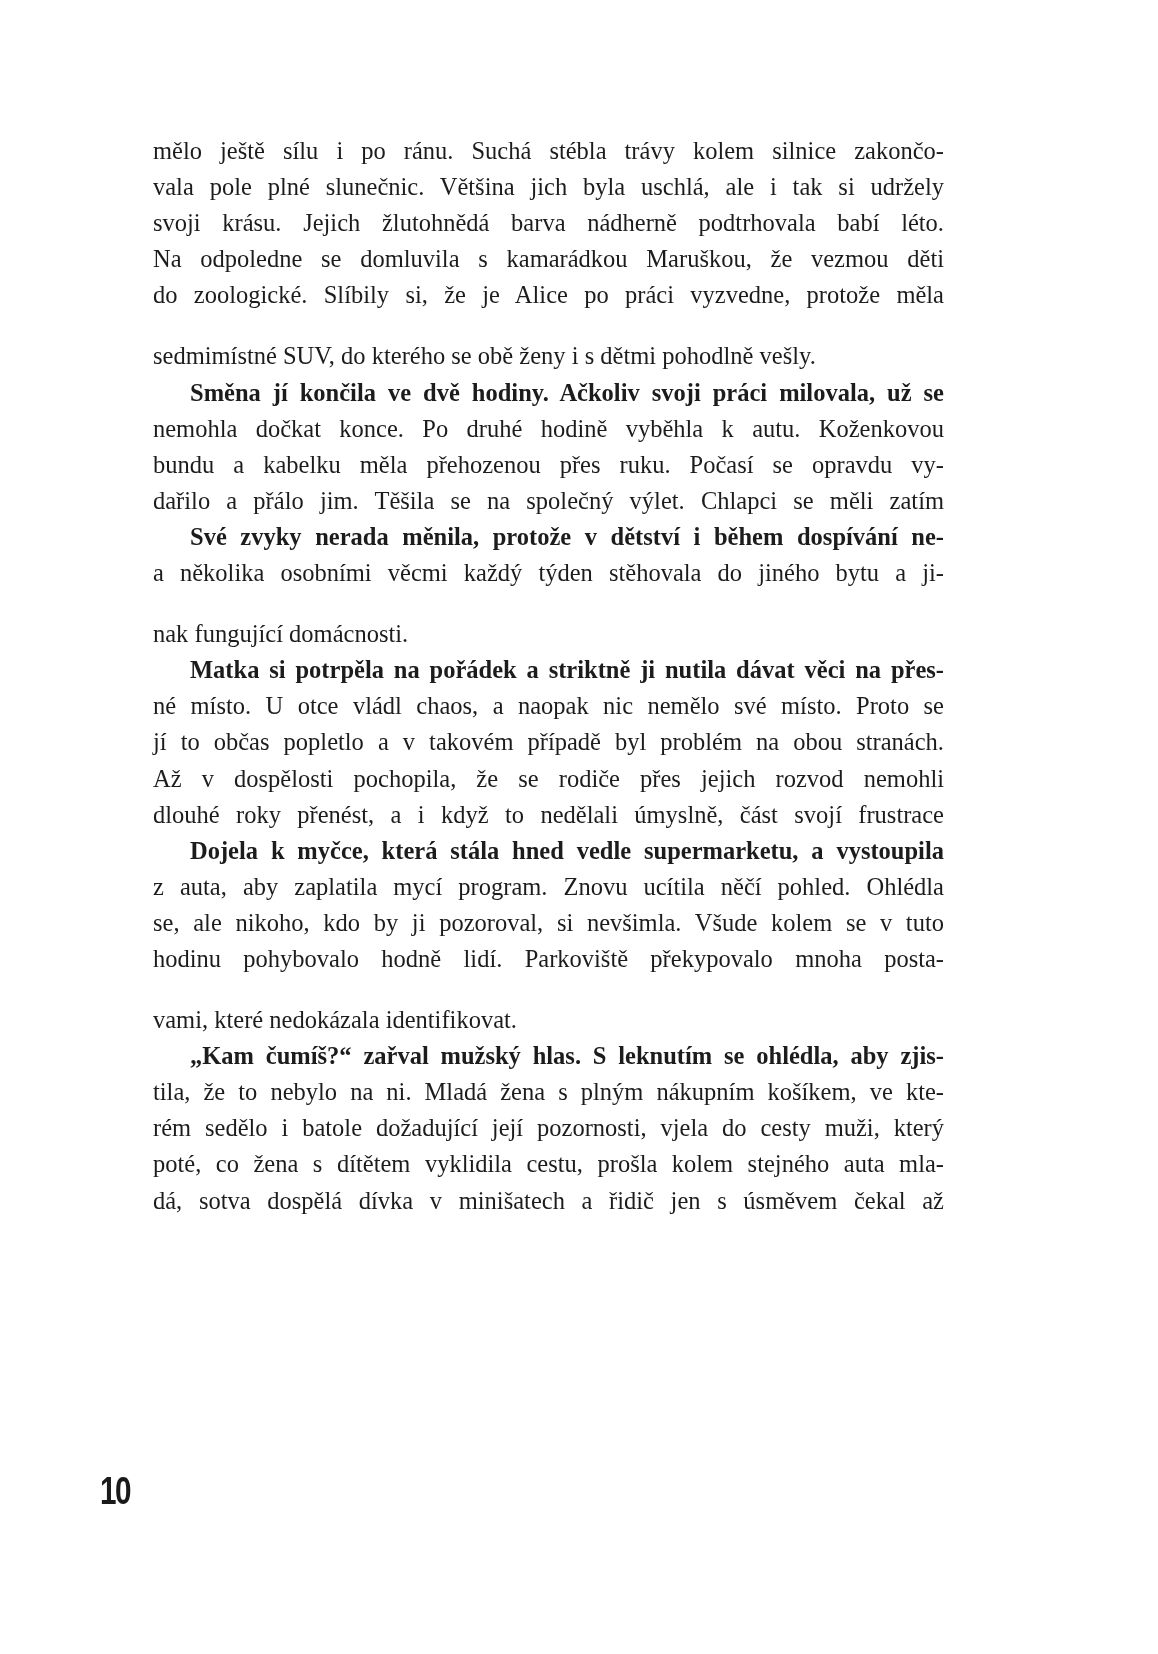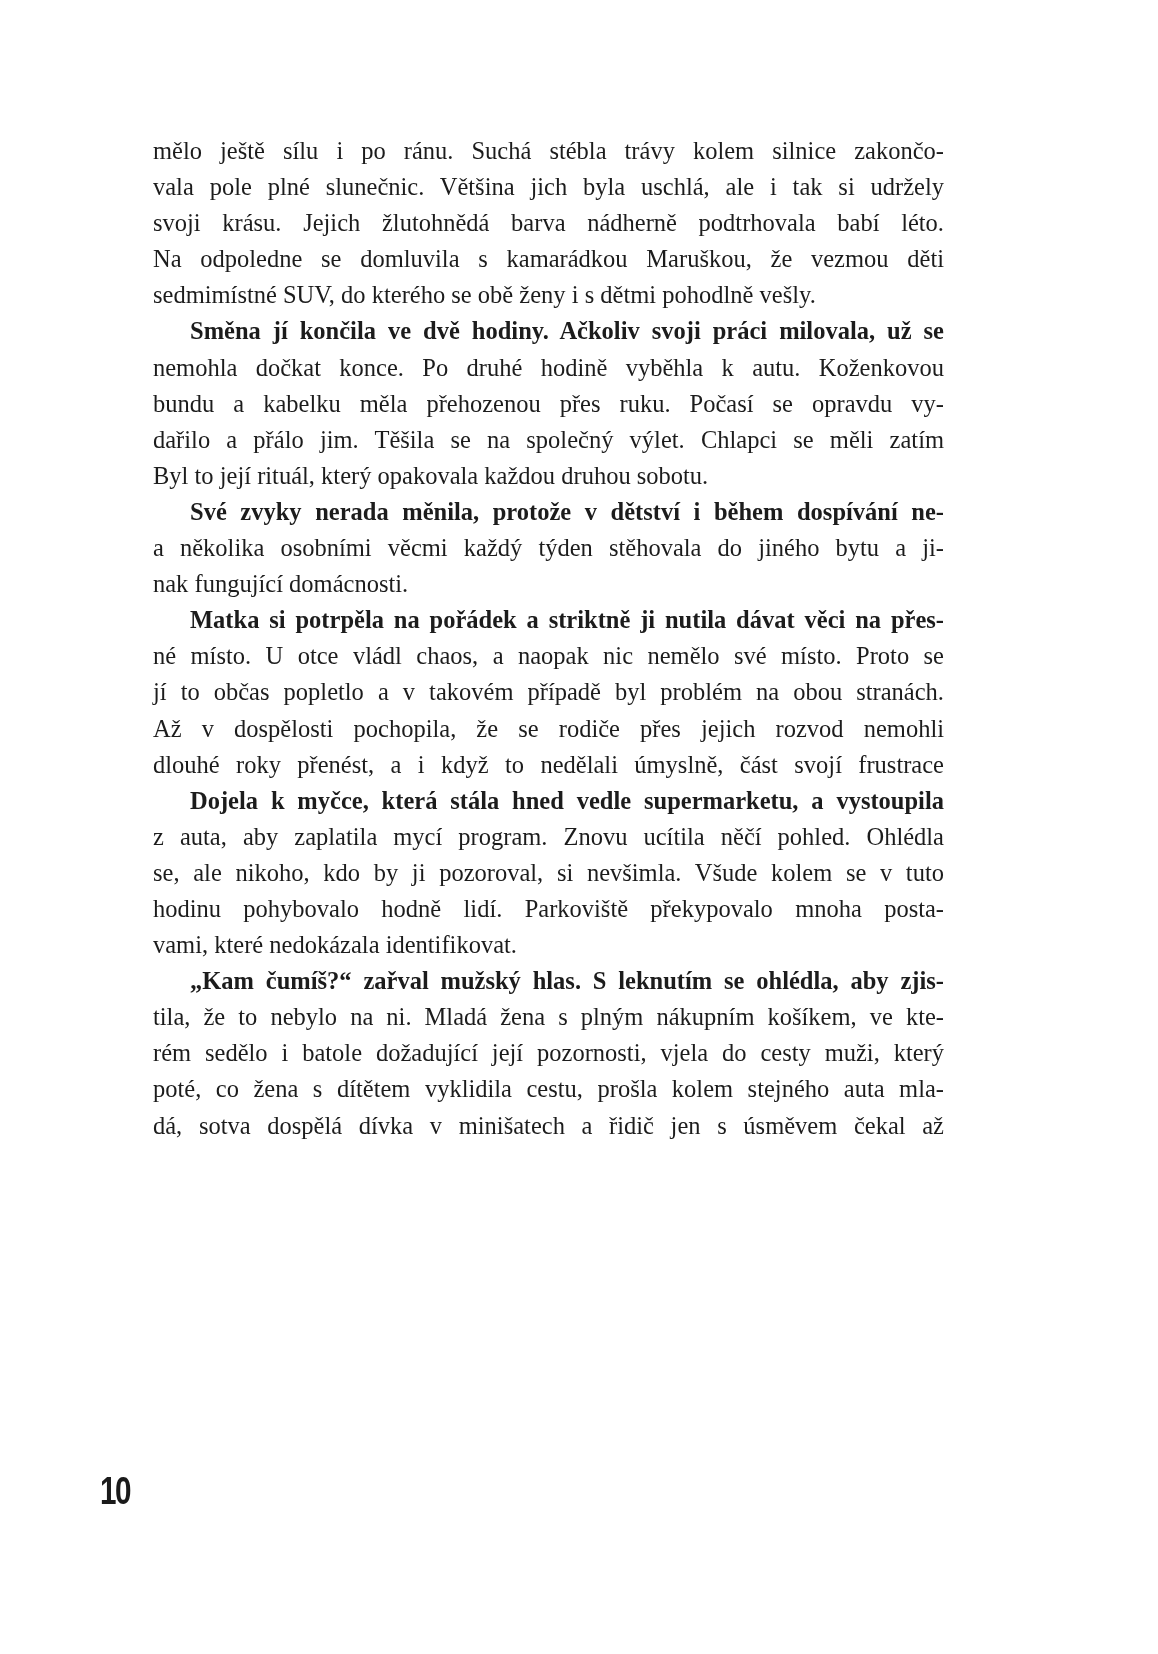--- a/index.html
+++ b/index.html
@@ -4,44 +4,44 @@
 <style>
   html, body { margin: 0; padding: 0; background: #ffffff; }
   body { width: 1158px; height: 1654px; position: relative; overflow: hidden; }
   .page { position: absolute; left: 0; top: 0; width: 1158px; height: 1403px; background: #fff; }
   .text-block {
     position: absolute; left: 153px; top: 133px; width: 791px;
     font-family: "Liberation Serif", "DejaVu Serif", serif;
     font-size: 24.5px; line-height: 36.1px; color: #1c1c1c;
   }
   .line { display: block; height: 36.1px; white-space: nowrap; text-align: justify; text-align-last: justify; }
-  .line.last { text-align-last: left; }
+  .line.last { text-align-last: left; margin-top: 25px; }
   .line.indent { padding-left: 37px; font-weight: bold; }
   .page-number {
     position: absolute; left: 100px; top: 1470px;
     font-family: "Liberation Sans", "DejaVu Sans", sans-serif;
     font-weight: bold; font-size: 38px; letter-spacing: -2px; color: #1a1a1a;
     transform: scaleX(0.78); transform-origin: left top;
   }
 </style>
 </head>
 <body>
 
 <div class="page">
   <div class="text-block" id="text-block">
       <span class="line">mělo ještě sílu i po ránu. Suchá stébla trávy kolem silnice zakončo-</span>
       <span class="line">vala pole plné slunečnic. Většina jich byla uschlá, ale i tak si udržely</span>
       <span class="line">svoji krásu. Jejich žlutohnědá barva nádherně podtrhovala babí léto.</span>
       <span class="line">Na odpoledne se domluvila s kamarádkou Maruškou, že vezmou děti</span>
+      <span class="line">do zoologické. Slíbily si, že je Alice po práci vyzvedne, protože měla</span>
       <span class="line last">sedmimístné SUV, do kterého se obě ženy i s dětmi pohodlně vešly.</span>
       <span class="line indent">Směna jí končila ve dvě hodiny. Ačkoliv svoji práci milovala, už se</span>
       <span class="line">nemohla dočkat konce. Po druhé hodině vyběhla k autu. Koženkovou</span>
       <span class="line">bundu a kabelku měla přehozenou přes ruku. Počasí se opravdu vy-</span>
       <span class="line">dařilo a přálo jim. Těšila se na společný výlet. Chlapci se měli zatím</span>
-      <span class="line last">Byl to její rituál, který opakovala každou druhou sobotu.</span>
       <span class="line indent">Své zvyky nerada měnila, protože v dětství i během dospívání ne-</span>
       <span class="line">a několika osobními věcmi každý týden stěhovala do jiného bytu a ji-</span>
       <span class="line last">nak fungující domácnosti.</span>
       <span class="line indent">Matka si potrpěla na pořádek a striktně ji nutila dávat věci na přes-</span>
       <span class="line">né místo. U otce vládl chaos, a naopak nic nemělo své místo. Proto se</span>
       <span class="line">jí to občas popletlo a v takovém případě byl problém na obou stranách.</span>
       <span class="line">Až v dospělosti pochopila, že se rodiče přes jejich rozvod nemohli</span>
       <span class="line">dlouhé roky přenést, a i když to nedělali úmyslně, část svojí frustrace</span>
       <span class="line indent">Dojela k myčce, která stála hned vedle supermarketu, a vystoupila</span>
       <span class="line">z auta, aby zaplatila mycí program. Znovu ucítila něčí pohled. Ohlédla</span>

